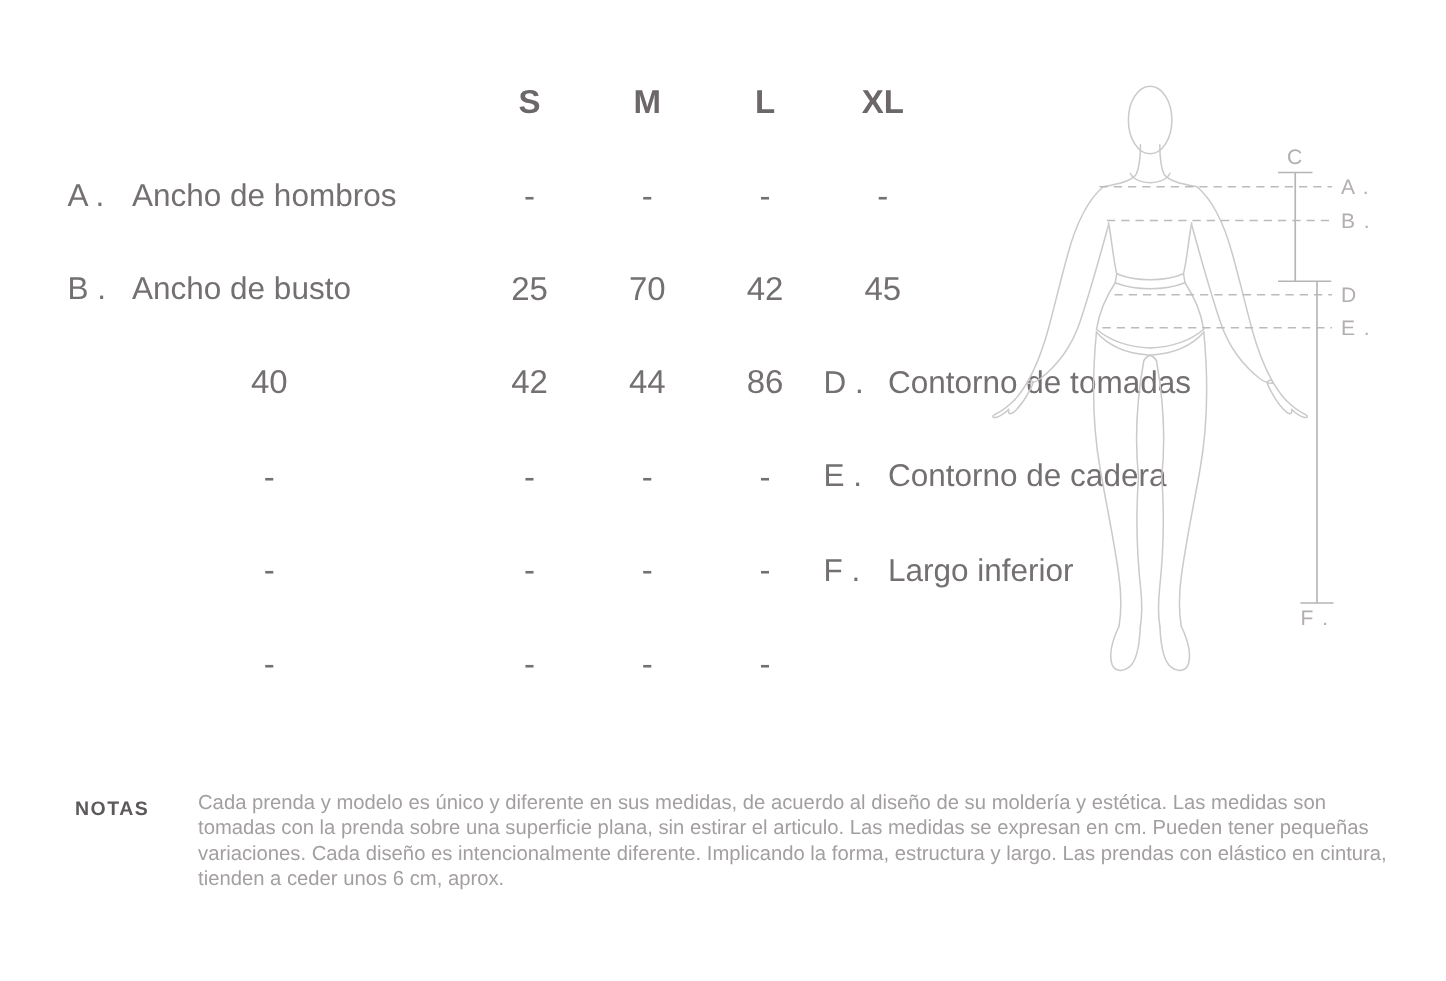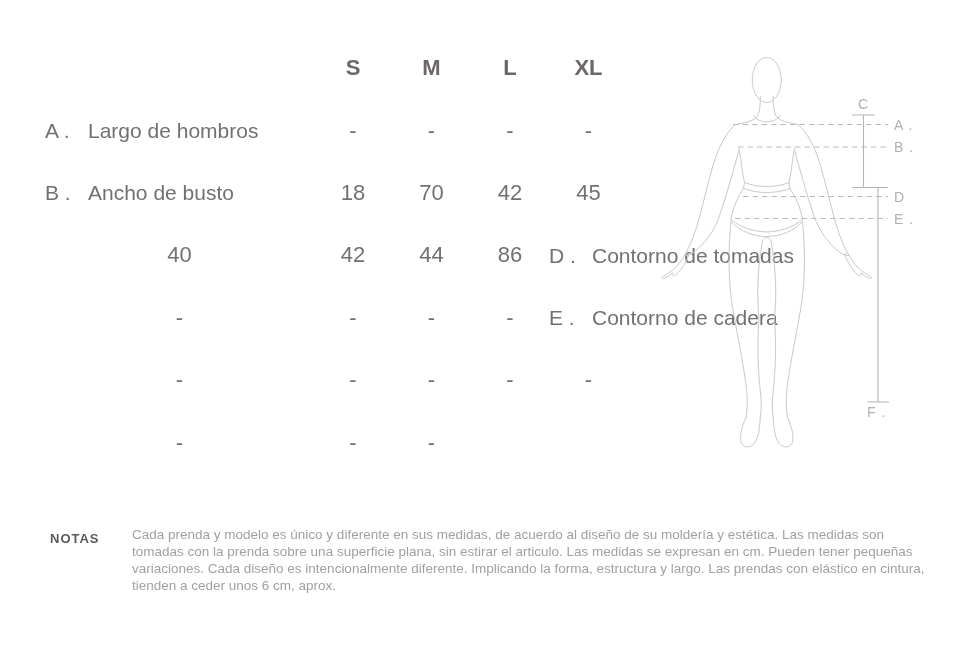--- a/index.html
+++ b/index.html
@@ -54,31 +54,31 @@
 
   <div class="size-table">
 
     <div class="cell label-cell"></div>
     <div class="cell head">S</div>
     <div class="cell head">M</div>
     <div class="cell head">L</div>
     <div class="cell head">XL</div>
 
     <div class="cell label-cell">
-      <span class="letter">A .</span><span>Largo de hombros</span>
+      <span class="letter">A .</span><span>Ancho de hombros</span>
     </div>
     <div class="cell val">-</div>
     <div class="cell val">-</div>
     <div class="cell val">-</div>
     <div class="cell val">-</div>
 
     <div class="cell label-cell">
       <span class="letter">B .</span><span>Ancho de busto</span>
     </div>
-    <div class="cell val">18</div>
+    <div class="cell val">25</div>
     <div class="cell val">70</div>
     <div class="cell val">42</div>
     <div class="cell val">45</div>
 
     <div class="cell val">40</div>
     <div class="cell val">42</div>
     <div class="cell val">44</div>
     <div class="cell val">86</div>
 
     <div class="cell label-cell">
@@ -90,20 +90,23 @@
     <div class="cell val">-</div>
 
     <div class="cell label-cell">
       <span class="letter">E .</span><span>Contorno de cadera</span>
     </div>
     <div class="cell val">-</div>
     <div class="cell val">-</div>
     <div class="cell val">-</div>
     <div class="cell val">-</div>
 
+    <div class="cell label-cell">
+      <span class="letter">F .</span><span>Largo inferior</span>
+    </div>
     <div class="cell val">-</div>
     <div class="cell val">-</div>
     <div class="cell val">-</div>
     <div class="cell val">-</div>
   </div>
 
   <div class="figure-wrap">
     <svg viewBox="640 40 324 420" xmlns="http://www.w3.org/2000/svg">
 
       <g>

